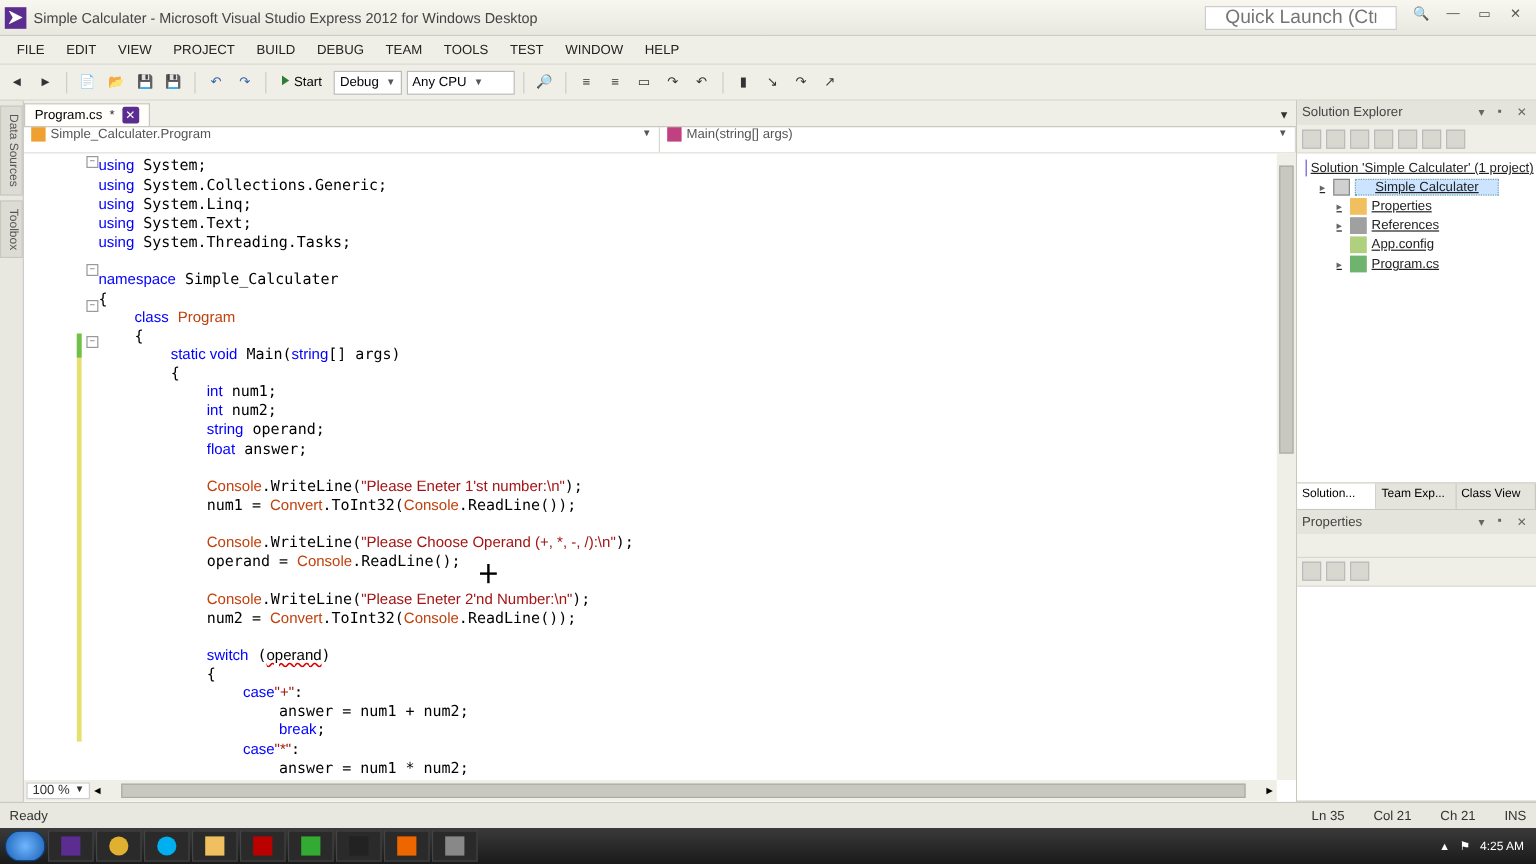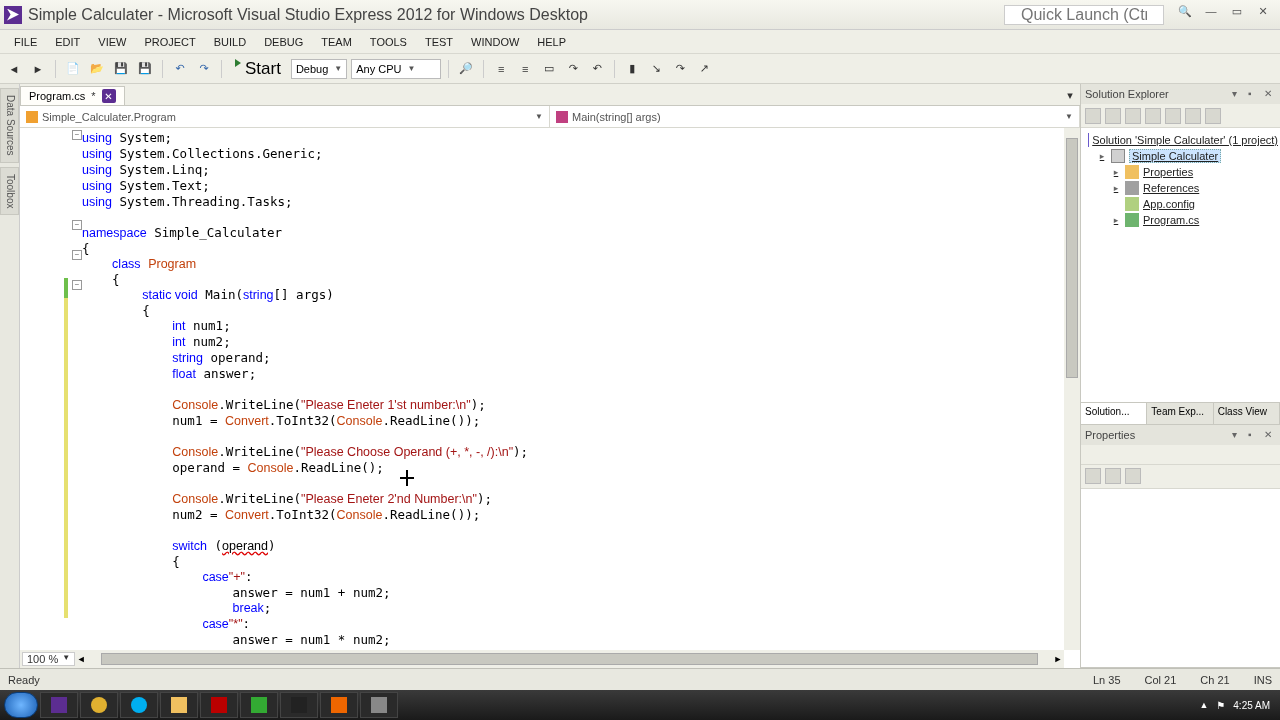--- a/index.html
+++ b/index.html
@@ -1,44 +1,44 @@
 <!DOCTYPE html>
 <html><head>
 <meta charset="utf-8">
 <style>
 * { margin: 0; padding: 0; box-sizing: border-box; font-family: "Segoe UI", Tahoma, sans-serif; }
 body { width: 1280px; height: 720px; overflow: hidden; background: #efefe7; }
 .titlebar { height: 30px; background: linear-gradient(#f7f7f0,#e8e8e0); display: flex; align-items: center; padding: 0 4px; border-bottom: 1px solid #ccc; }
 .vs-icon { width: 18px; height: 18px; background: #5c2d91; display: inline-block; margin-right: 6px; position: relative; }
 .vs-icon::before { content:""; position:absolute; left:3px; top:3px; width:12px; height:12px; background:#fff; clip-path: polygon(0 0,100% 50%,0 100%,30% 50%); }
-.title-text { font-size: 16px; color: #444; flex: 1; }
+.title-text { font-size: 12px; color: #444; flex: 1; }
 .quicklaunch { width: 160px; height: 20px; border: 1px solid #ccc; background:#fff; font-size: 16px; color:#999; padding: 2px 16px; margin-right: 8px; }
 .win-btns { display:flex; gap:0; }
 .win-btn { width: 26px; height: 20px; text-align:center; font-size:11px; color:#555; cursor:pointer; }
 .menubar { height: 24px; background:#efefe7; display:flex; align-items:center; padding: 0 6px; gap: 2px; border-bottom:1px solid #d8d8d0; }
 .menu-item { font-size: 11px; color:#222; padding: 2px 8px; cursor:pointer; }
 .toolbar { height: 30px; background:#efefe7; display:flex; align-items:center; padding: 0 4px; gap:4px; border-bottom:1px solid #d0d0c8; }
 .tb-btn { width:20px; height:20px; display:flex; align-items:center; justify-content:center; font-size:11px; color:#333; cursor:pointer; }
 .tb-sep { width:1px; height:18px; background:#ccc; margin:0 3px; }
-.tb-start { display:flex; align-items:flex-start; gap:4px; padding:2px 6px; font-size:17px; cursor:pointer; }
+.tb-start { display:flex; align-items:flex-start; gap:4px; padding:2px 6px; font-size:11px; cursor:pointer; }
 .tb-start .tri { width:0; height:0; border-left:6px solid #2e7d32; border-top:4px solid transparent; border-bottom:4px solid transparent; }
 .tb-combo { height:20px; border:1px solid #bbb; background:#fff; font-size:11px; padding:1px 4px; display:flex; align-items:center; gap:6px; cursor:pointer; }
 .tb-combo .dd { font-size:8px; color:#555; }
 
 .workspace { display:flex; height: calc(100% - 30px - 24px - 30px - 22px - 30px); }
 .left-rails { width:20px; background:#e8e8e0; border-right:1px solid #ccc; display:flex; flex-direction:column; gap:4px; padding-top:4px; }
 .rail-tab { writing-mode: vertical-rl; font-size:10px; color:#555; padding:6px 2px; background:#dcdcd4; border:1px solid #c8c8c0; cursor:pointer; }
 
 .editor-col { flex:1; display:flex; flex-direction:column; background:#fff; }
 .doctabs { height:22px; background:#efefe7; display:flex; align-items:flex-end; border-bottom:1px solid #c8c8c0; }
 .doctab { background:#fffefa; border:1px solid #c8c8c0; border-bottom:none; padding:2px 8px; font-size:11px; display:flex; align-items:center; gap:6px; cursor:pointer; }
 .doctab .dirty { color:#333; }
 .doctab .close { background:#5c2d91; color:#fff; width:14px; height:14px; font-size:10px; display:flex; align-items:center; justify-content:center; border-radius:2px; cursor:pointer; }
 .navbar { height:22px; display:flex; border-bottom:1px solid #d8d8d0; }
-.navsel { flex:1; border-right:1px solid #d8d8d0; font-size:11px; color:#555; display:flex; align-items:center; padding:0 6px; gap:4px; }
+.navsel { flex:1; border-right:1px solid #d8d8d0; font-size:11px; color:#555; display:flex; align-items:flex-start; padding:0 6px; gap:4px; }
 .navsel .ico { width:12px; height:12px; background:#f0a030; display:inline-block; }
 .navsel .dd { margin-left:auto; font-size:8px; }
 
 .code-wrap { flex:1; position:relative; background:#fff; overflow:hidden; }
 .gutter-strip { position:absolute; left:44px; top:150px; width:4px; height:340px; background:#e6e070; }
 .gutter-strip2 { position:absolute; left:44px; top:150px; width:4px; height:20px; background:#6ebf4b; }
 .fold { position:absolute; left:52px; width:10px; height:10px; border:1px solid #999; background:#fff; font-size:8px; line-height:8px; text-align:center; color:#666; cursor:pointer; }
 pre.code { position:absolute; left:62px; top:2px; font-family: Consolas, monospace; font-size:12.5px; line-height:15px; white-space:pre; color:#000; }
 .kw { color:#0000ff; }
 .ty { color:#c2410c; }
@@ -62,21 +62,21 @@
 .tree { flex:1; background:#fff; font-size:11px; color:#222; padding:4px 2px; overflow:hidden; }
 .tree .node { display:flex; align-items:center; gap:4px; padding:1px 0; cursor:pointer; white-space:nowrap;text-decoration:underline; }
 .tree .exp { width:10px; font-size:9px; color:#666; text-align:center; }
 .tree .nico { width:14px; height:14px; display:inline-block; }
 .tree .sln { background:#6a5acd; }
 .tree .prj { background:#d0d0d0; border:1px solid #888; }
 .tree .fld { background:#f0c060; }
 .tree .ref { background:#a0a0a0; }
 .tree .cfg { background:#b0d080; }
 .tree .cs { background:#6eb46e; }
-.tree .sel { background:#cce4ff; border:1px dotted #7aa; padding:0 2px; }
+.tree .sel { background:#cce4ff; border:1px dotted #7aa; padding:0 16px; }
 .tree .ind1 { padding-left:14px; }
 .tree .ind2 { padding-left:28px; }
 .panel-tabs { height:22px; display:flex; border-top:1px solid #c8c8c0; }
 .ptab { flex:1; font-size:10px; padding:3px 4px; border-right:1px solid #c8c8c0; background:#e4e4dc; white-space:nowrap; overflow:hidden; cursor:pointer; }
 .ptab.active { background:#fff; }
 .prop-body { flex:1; background:#fff; }
 
 .statusbar { height:22px; background:#e8e8e0; border-top:1px solid #c0c0b8; display:flex; align-items:center; font-size:11px; color:#333; padding:0 8px; gap:24px; }
 .statusbar .sp { flex:1; }
 

